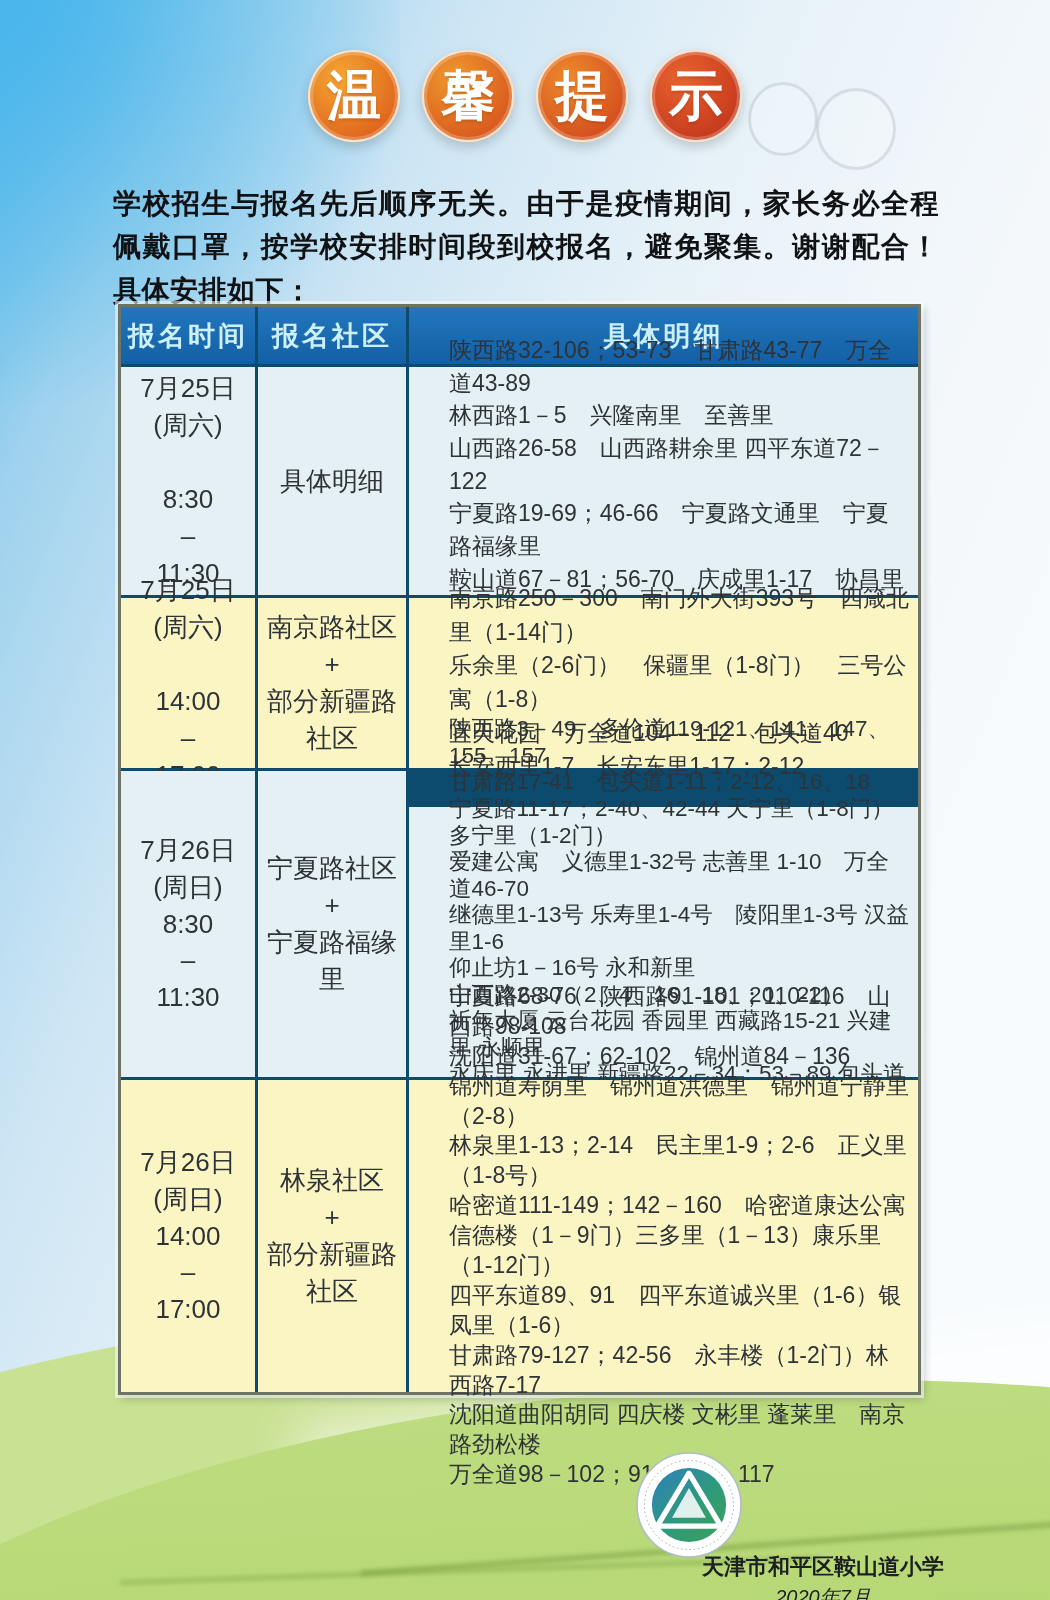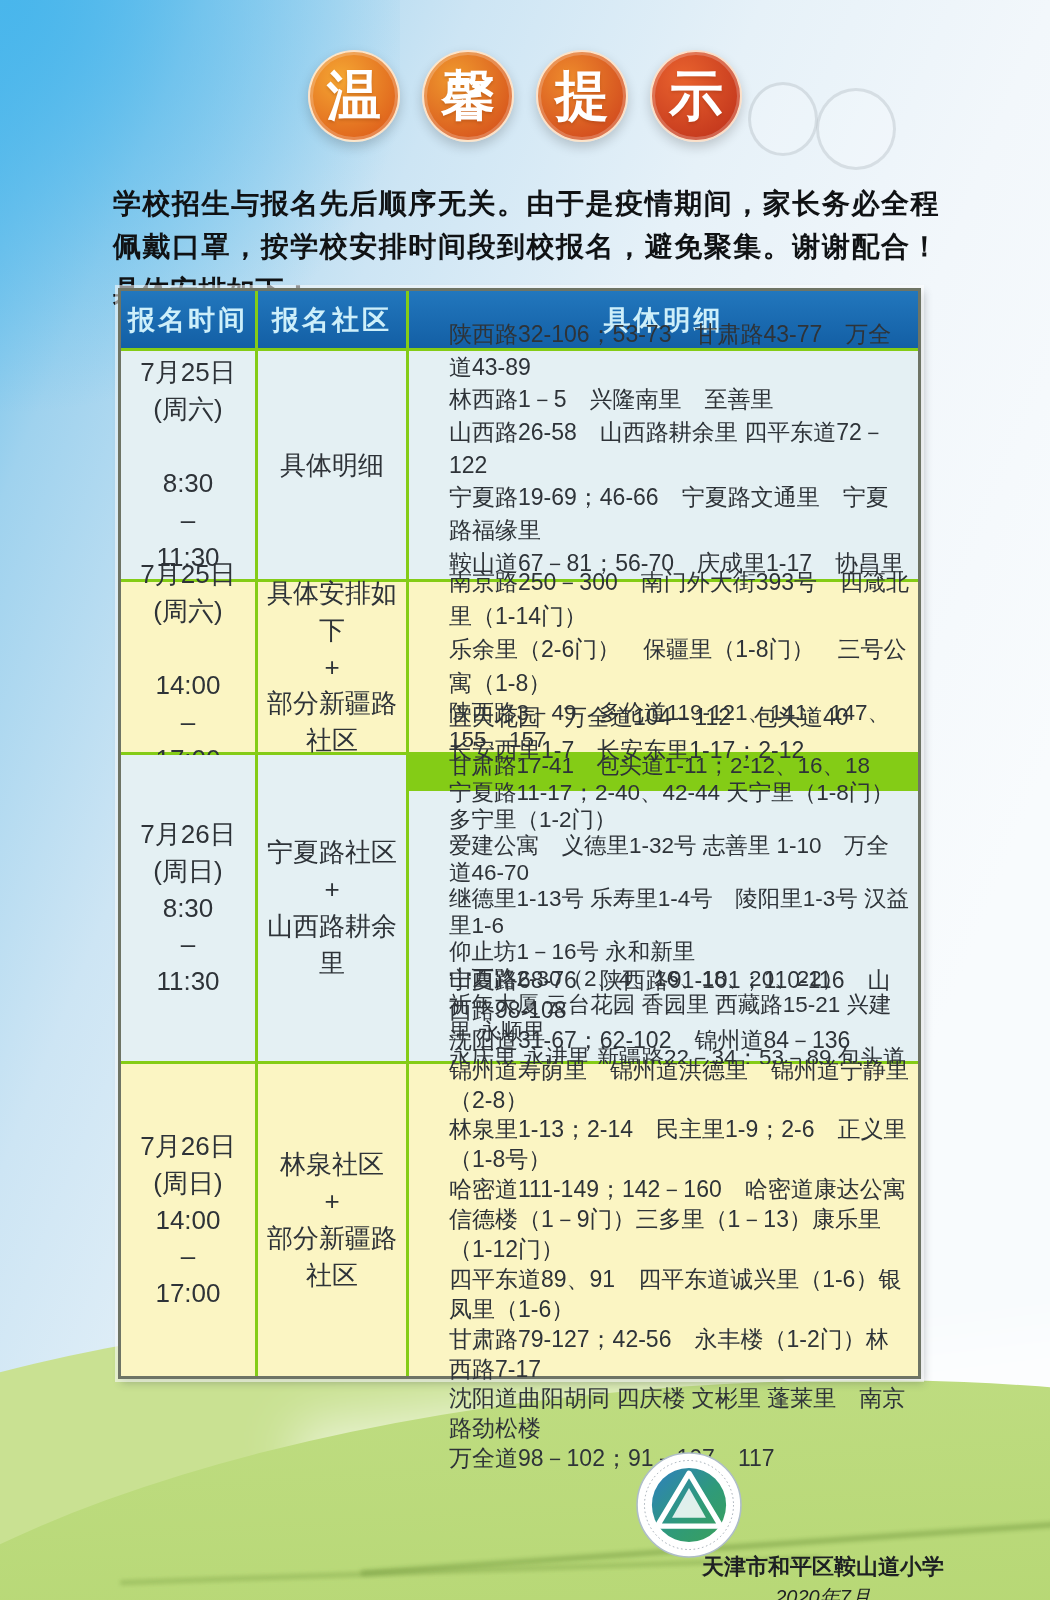--- a/index.html
+++ b/index.html
@@ -37,24 +37,24 @@
   .tc4{background:radial-gradient(circle at 35% 30%,#e9632e,#c63a1e 75%);}
   .ghost{position:absolute;border-radius:50%;border:3px solid rgba(125,135,145,.22);background:rgba(255,255,255,.18);z-index:1;}
   .ghost1{left:748px;top:82px;width:64px;height:68px;}
   .ghost2{left:816px;top:88px;width:74px;height:76px;}
 
   
   .intro{position:absolute;left:113px;top:182px;width:826px;z-index:3;
     font-size:28px;font-weight:800;color:#101214;line-height:1.55;letter-spacing:.5px;text-align:justify;}
 
   
-  .sched{position:absolute;left:118px;top:288px;width:797px;z-index:3;
+  .sched{position:absolute;left:118px;top:304px;width:797px;z-index:3;
     display:grid;grid-template-columns:134px 148px 1fr;
     grid-template-rows:57px 228px 170px 306px 312px;
-    gap:3px;background:#84cc16;border:3px solid #6e7465;
+    gap:3px;background:#0c4a6e;border:3px solid #6e7465;
     box-shadow:0 0 0 3px rgba(255,255,255,.55), 3px 4px 8px rgba(60,70,80,.3);}
   .cell{display:flex;align-items:center;justify-content:center;}
   .hcell{background:linear-gradient(#2277bd,#135fa5);color:#cdeffa;
     font-size:27px;font-weight:bold;letter-spacing:3px;}
   .row-blue{background:#e4f0f3;}
   .row-yellow{background:#fbf5c3;}
   .time-cell,.comm-cell{color:#2e3338;font-size:26px;line-height:1.42;text-align:center;white-space:pre-line;}
   .det-cell{justify-content:flex-start;color:#2e3338;font-size:23px;
     padding:10px 8px 10px 40px;white-space:pre-line;text-align:left;}
   .lh-r1{line-height:1.42;}
@@ -115,36 +115,36 @@
 山西路26-58　山西路耕余里 四平东道72－122
 宁夏路19-69；46-66　宁夏路文通里　宁夏路福缘里
 鞍山道67－81；56-70　庆成里1-17　协昌里1-3条</div>
 
   <div class="cell row-yellow time-cell">7月25日
 (周六)
 
 14:00
 –
 17:00</div>
-  <div class="cell row-yellow comm-cell">具体安排如下
+  <div class="cell row-yellow comm-cell">南京路社区
 +
 部分新疆路社区</div>
   <div class="cell row-yellow det-cell lh-r2">南京路250－300　南门外大街393号　四箴北里（1-14门）
 乐余里（2-6门）　保疆里（1-8门）　三号公寓（1-8）
 宜天花园　万全道104－112　包头道40
 长安西里1-7　长安东里1-17；2-12</div>
 
   <div class="cell row-blue time-cell">7月26日
 (周日)
 8:30
 –
 11:30</div>
   <div class="cell row-blue comm-cell">宁夏路社区
 +
-山西路耕余里</div>
+宁夏路福缘里</div>
   <div class="cell row-blue det-cell lh-r3">陕西路3－49　多伦道119-121、141、147、155、157
 甘肃路17-41　包头道1-11；2-12、16、18
 宁夏路11-17；2-40、42-44 天宁里（1-8门）
 多宁里（1-2门）
 爱建公寓　义德里1-32号 志善里 1-10　万全道46-70
 继德里1-13号 乐寿里1-4号　陵阳里1-3号 汉益里1-6
 仰止坊1－16号 永和新里
 山西路2-30（2、4、16、18、20、22）
 祈年大厦 云台花园 香园里 西藏路15-21 兴建里 永顺里
 永庆里 永进里 新疆路22－34；53－89 包头道43

